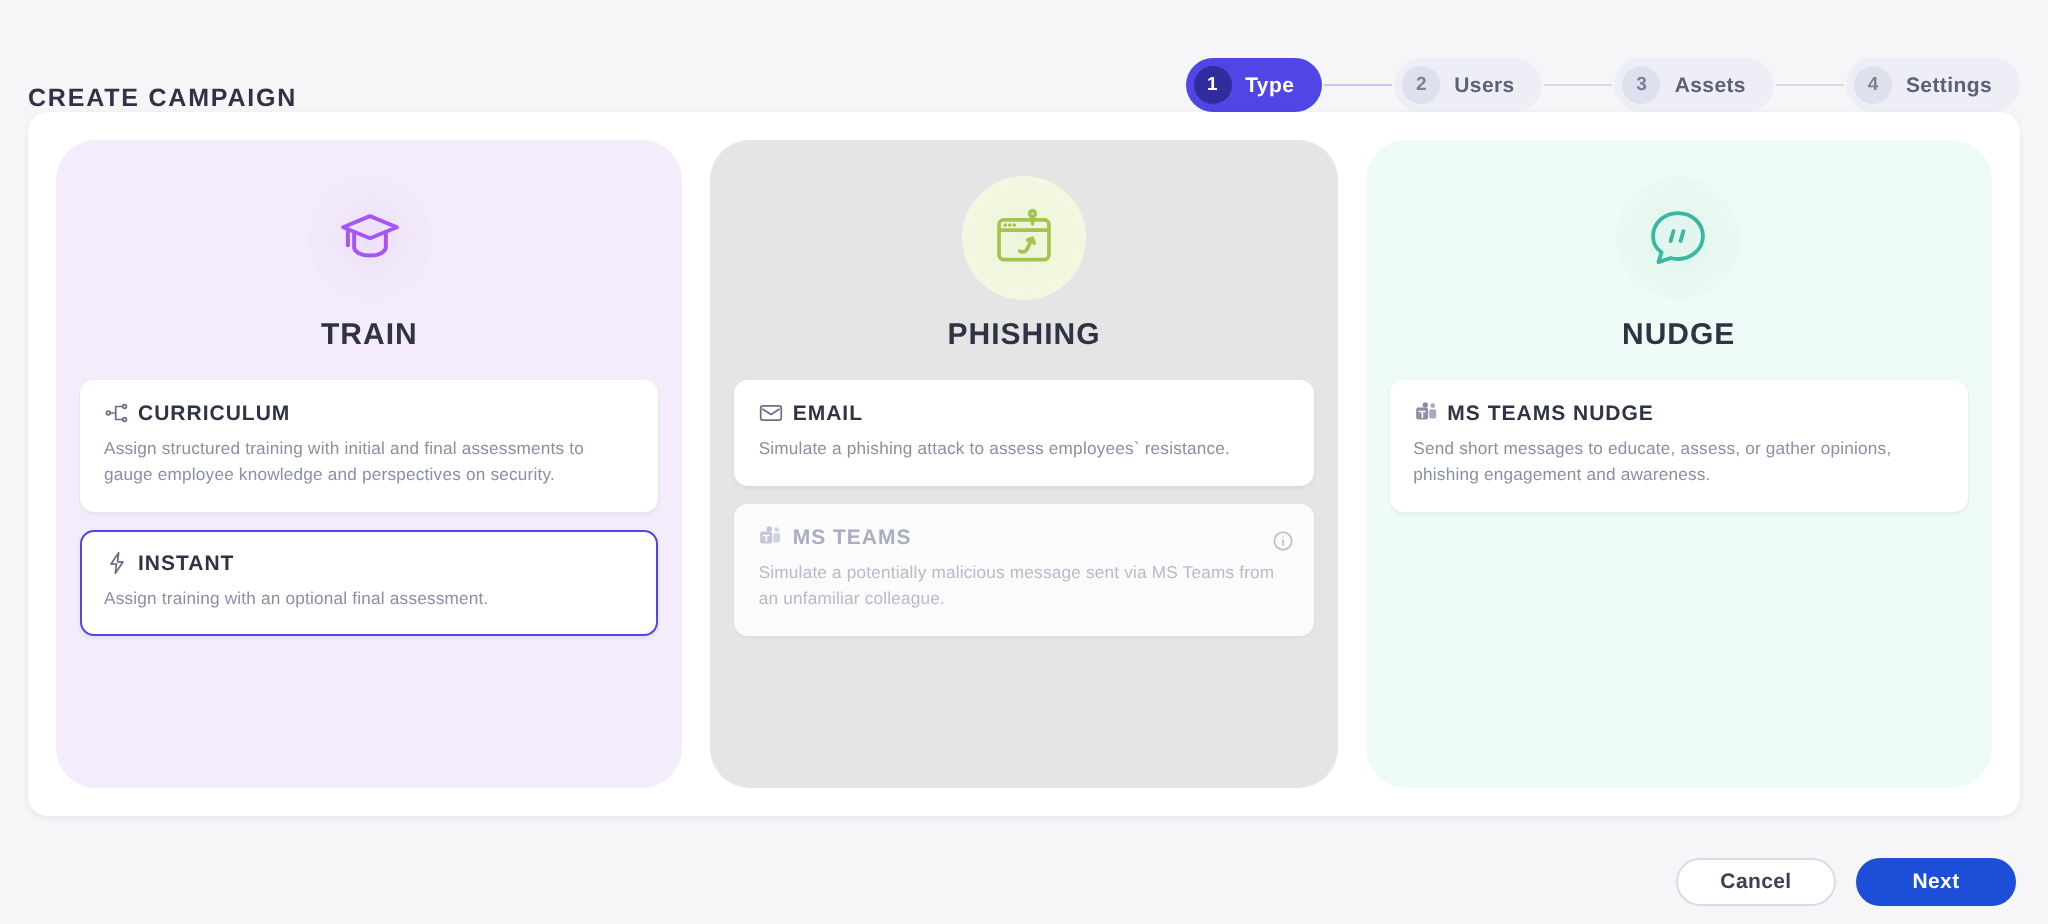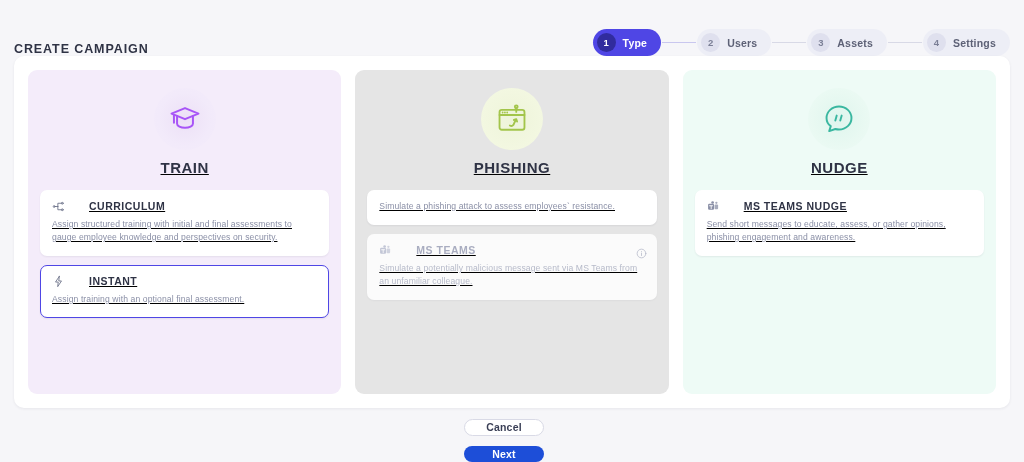--- a/index.html
+++ b/index.html
@@ -44,22 +44,22 @@
   
   .panel {
     position: absolute; left: 14px; top: 56px;
     width: 996px; height: 352px;
     background: #ffffff; border-radius: 10px;
     box-shadow: 0 1px 3px rgba(30,32,60,.07);
     padding: 14px;
     display: flex; gap: 14px;
   }
   .type-card {
-    flex: 1; border-radius: 9px; padding: 18px 12px 0 12px;
-    display: flex; flex-direction: column; align-items: center; text-decoration: underline;
+    flex: 1; border-radius: 20px; padding: 18px 12px 0 12px;
+    display: flex; flex-direction: column; align-items: center;
   }
   .type-card.train   { background: #f4ecfa; }
   .type-card.phish   { background: #e5e5e5; }
   .type-card.nudge   { background: #eefbf6; }
 
   .icon-halo {
     width: 62px; height: 62px; border-radius: 50%;
     display: flex; align-items: center; justify-content: center;
     margin-bottom: 9px;
   }
@@ -73,39 +73,38 @@
   }
 
   .option {
     width: 100%; background: #ffffff; border-radius: 7px;
     padding: 10px 12px 12px 12px; margin-bottom: 9px;
     box-shadow: 0 1px 2px rgba(30,32,60,.07);
     position: relative; cursor: pointer;
   }
   .option.selected { border: 1px solid #4f46e5; padding: 9px 11px 11px 11px; }
   .option.disabled { background: #fbfbfb; box-shadow: 0 1px 2px rgba(30,32,60,.04); cursor: default; }
-  .option-head { display: flex; gap: 24px; margin-bottom: 5px; }
+  .option-head { display: flex; align-items: center; gap: 4px; margin-bottom: 5px; }
   .option-title {
     font-size: 10.5px; font-weight: 700; letter-spacing: .5px; color: #2f3345;
   }
   .option.disabled .option-title { color: #a9adc0; }
   .option-desc {
     font-size: 8.6px; line-height: 1.52; color: #8a8fa6; letter-spacing: .1px;
   }
   .option.disabled .option-desc { color: #b6bac9; }
   .opt-icon { flex: 0 0 auto; display: flex; align-items: center; }
   .info-icon { position: absolute; right: 10px; top: 11px; }
 
   
   .footer {
     position: absolute; left: 0; top: 419px; width: 1024px; height: 43px;
     display: flex; align-items: center; justify-content: flex-end;
     gap: 10px; padding-right: 16px;
     background: #f6f6f9;
-    flex-direction: column;
   }
   .btn {
     height: 24px; min-width: 80px; border-radius: 12px;
     font-size: 10.5px; font-weight: 600; letter-spacing: .2px;
     display: flex; align-items: center; justify-content: center;
     border: none; cursor: pointer;
   }
   .btn-cancel { background: #ffffff; color: #3a3f56; border: 1px solid #d9dae6; }
   .btn-next { background: #1d4ed8; color: #ffffff; }
 </style>
@@ -187,20 +186,29 @@
           <path d="M3.2 9.2h17.6"></path>
           <path d="M5.4 7.4h.01M7 7.4h.01M8.6 7.4h.01"></path>
           <circle cx="15" cy="3.4" r="1"></circle>
           <path d="M15 4.4v2.6"></path>
           <path d="M10.5 16.6c1.6.9 2.7-.2 3-1.6l1.5-2.9m0 0-1.7.6m1.7-.6.6 1.7"></path>
         </svg>
       </div>
       <div class="type-title">PHISHING</div>
 
       <div class="option">
+        <div class="option-head">
+          <span class="opt-icon">
+            <svg width="13" height="13" viewBox="0 0 24 24" fill="none" stroke="#6b7088" stroke-width="1.6" stroke-linecap="round" stroke-linejoin="round">
+              <rect x="2.5" y="5.5" width="19" height="13" rx="2.2"></rect>
+              <path d="M4.5 8.5 12 13.3l7.5-4.8"></path>
+            </svg>
+          </span>
+          <span class="option-title">EMAIL</span>
+        </div>
         <div class="option-desc">Simulate a phishing attack to assess employees` resistance.</div>
       </div>
 
       <div class="option disabled">
         <div class="option-head">
           <span class="opt-icon">
             <svg width="13" height="13" viewBox="0 0 24 24" fill="#c2c6d6">
               <rect x="2" y="7" width="11" height="11" rx="2"></rect>
               <rect x="14" y="8.5" width="6.5" height="8.5" rx="1.6" opacity=".75"></rect>
               <circle cx="17.3" cy="5.2" r="2.1" opacity=".75"></circle>

